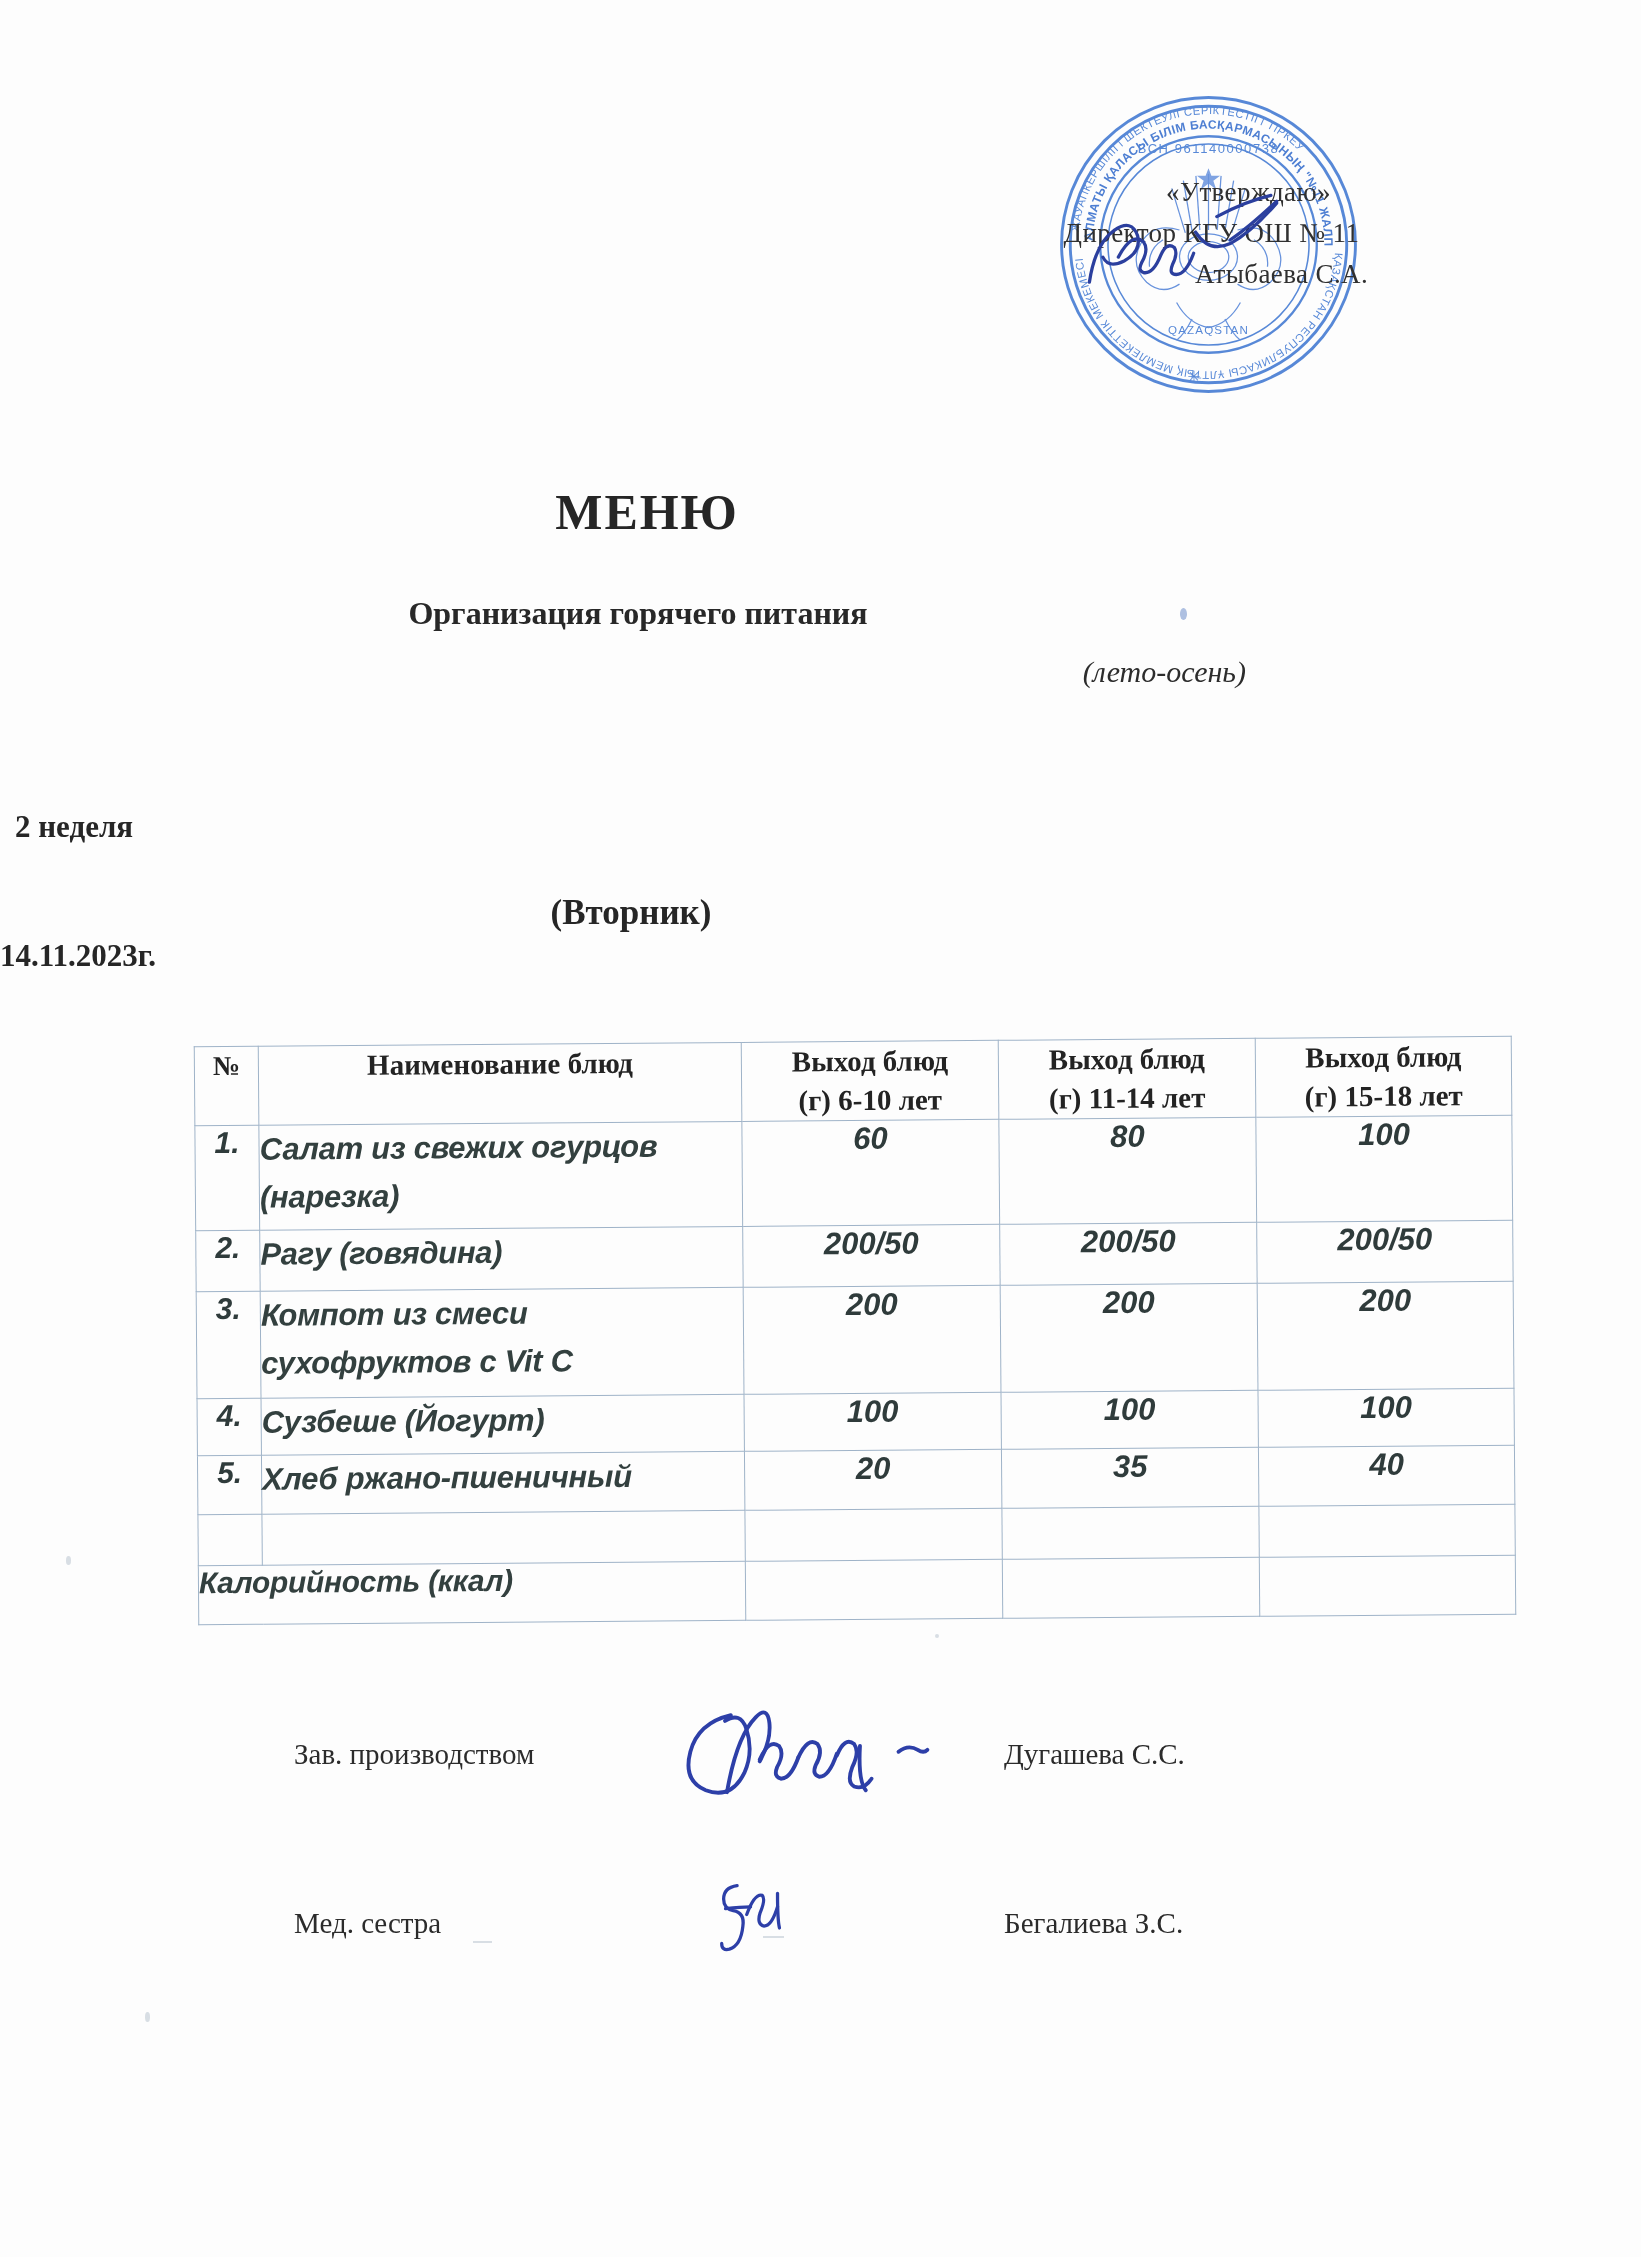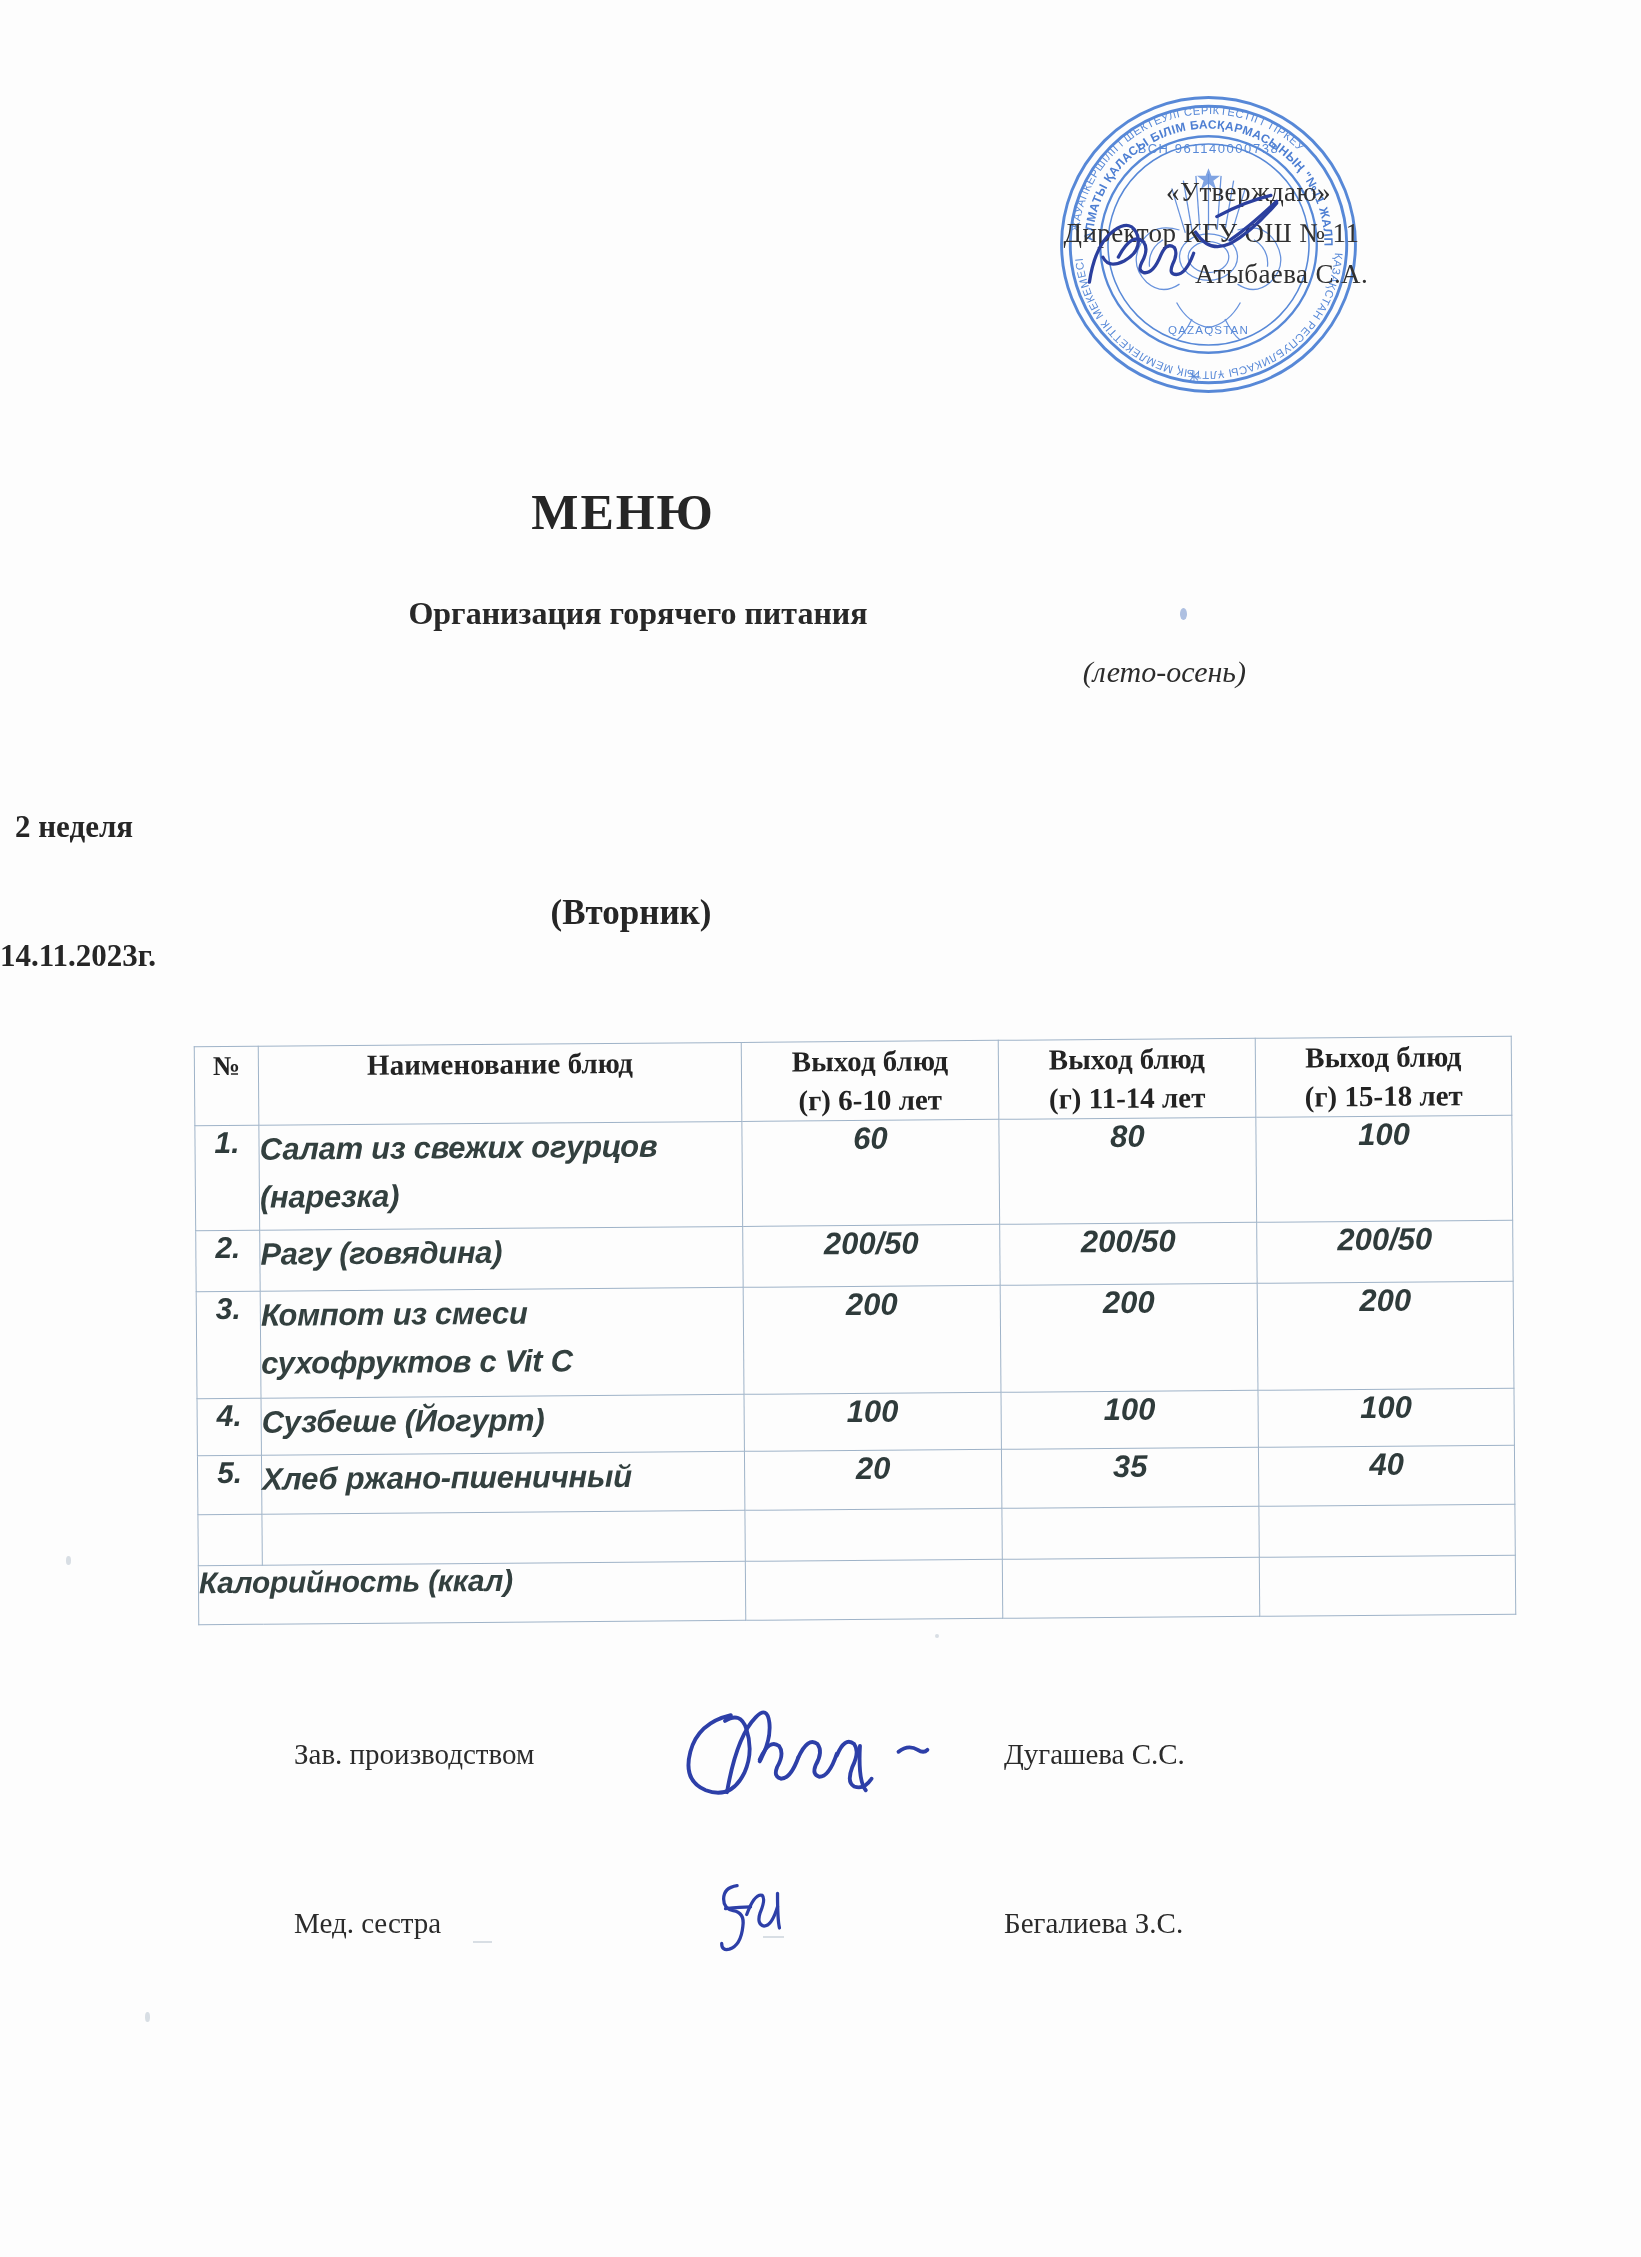--- a/index.html
+++ b/index.html
@@ -64,20 +64,21 @@
   .doc-title {
     position: absolute;
     top: 483px;
     left: 0;
     width: 1246px;
     text-align: center;
     font-size: 50px;
     font-weight: bold;
     letter-spacing: 1.9px;
     color: #262626;
+    padding-left: 24px;
   }
   .subtitle {
     position: absolute;
     top: 589px;
     left: 0;
     width: 1246px;
     text-align: center;
     font-size: 32px;
     font-weight: bold;
     line-height: 48px;

